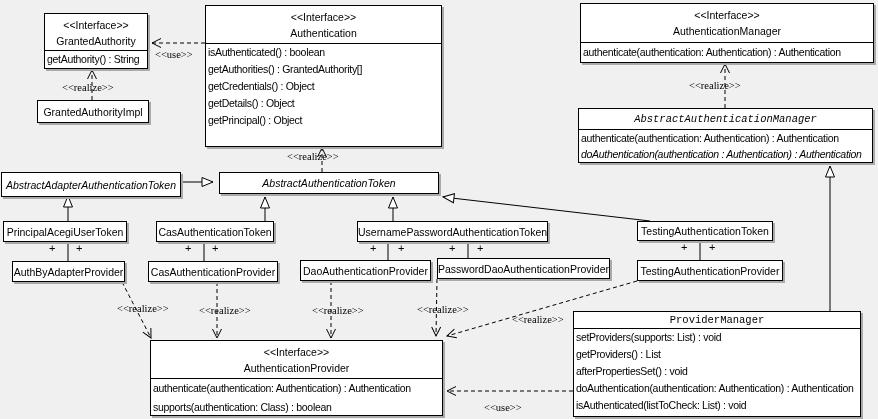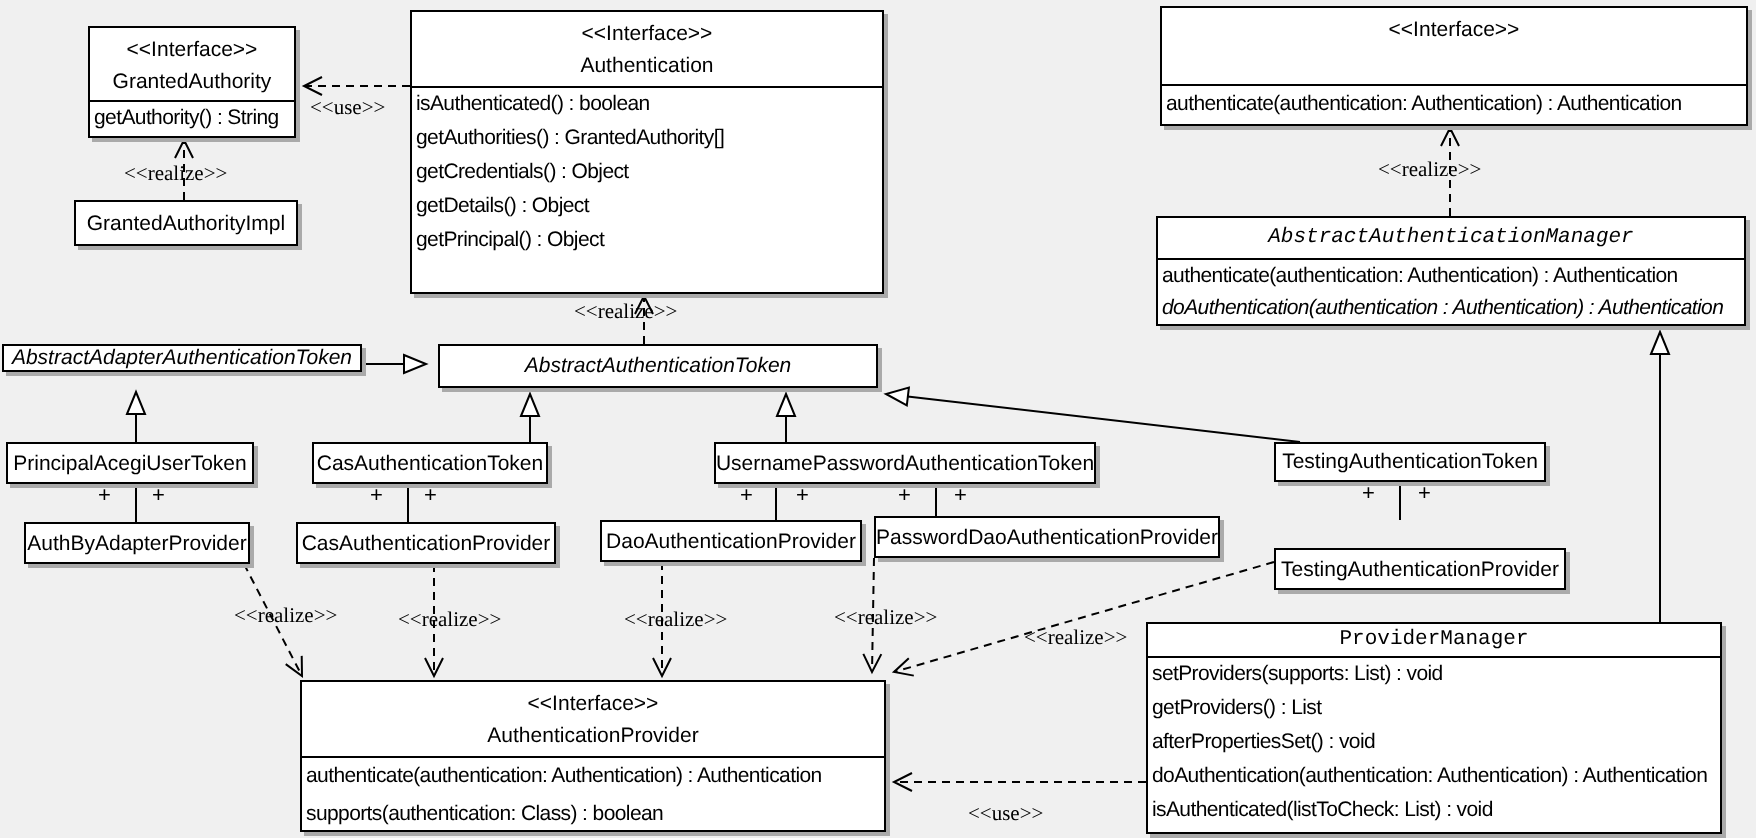--- a/index.html
+++ b/index.html
@@ -102,37 +102,38 @@
       <div class="m">getAuthorities() : GrantedAuthority[]</div>
       <div class="m">getCredentials() : Object</div>
       <div class="m">getDetails() : Object</div>
       <div class="m">getPrincipal() : Object</div>
     </div>
   </div>
 
   <div class="cls" style="left:580px;top:3px;width:294px;height:60px">
     <div class="hdr" style="height:38px">
       <div class="stereo">&lt;&lt;Interface&gt;&gt;</div>
+      <div class="cname">AuthenticationManager</div>
     </div>
     <div class="body">
       <div class="m" style="line-height:19px;height:19px">authenticate(authentication: Authentication) : Authentication</div>
     </div>
   </div>
 
   <div class="cls m16" style="left:578px;top:108px;width:295px;height:55px">
     <div class="hdr hdr1" style="height:20px">
       <div class="cname it">AbstractAuthenticationManager</div>
     </div>
     <div class="body">
       <div class="m">authenticate(authentication: Authentication) : Authentication</div>
       <div class="m it">doAuthentication(authentication : Authentication) : Authentication</div>
     </div>
   </div>
 
-  <div class="cls simple" style="left:1px;top:172px;width:180px;height:14px">
+  <div class="cls simple" style="left:1px;top:172px;width:180px;height:25px">
     <span class="cname it">AbstractAdapterAuthenticationToken</span>
   </div>
 
   <div class="cls simple" style="left:219px;top:172px;width:220px;height:22px">
     <span class="cname it">AbstractAuthenticationToken</span>
   </div>
 
   <div class="cls simple" style="left:3px;top:221px;width:124px;height:21px">
     <span class="cname">PrincipalAcegiUserToken</span>
   </div>
@@ -151,21 +152,21 @@
   </div>
   <div class="cls simple" style="left:148px;top:261px;width:130px;height:21px">
     <span class="cname">CasAuthenticationProvider</span>
   </div>
   <div class="cls simple" style="left:300px;top:260px;width:131px;height:21px">
     <span class="cname">DaoAuthenticationProvider</span>
   </div>
   <div class="cls simple" style="left:437px;top:258px;width:173px;height:21px">
     <span class="cname">PasswordDaoAuthenticationProvider</span>
   </div>
-  <div class="cls simple" style="left:637px;top:274px;width:146px;height:21px">
+  <div class="cls simple" style="left:637px;top:260px;width:146px;height:21px">
     <span class="cname">TestingAuthenticationProvider</span>
   </div>
 
   <div class="cls m175" style="left:150px;top:340px;width:293px;height:76px">
     <div class="hdr" style="height:37px">
       <div class="stereo">&lt;&lt;Interface&gt;&gt;</div>
       <div class="cname">AuthenticationProvider</div>
     </div>
     <div class="body">
       <div class="m">authenticate(authentication: Authentication) : Authentication</div>

